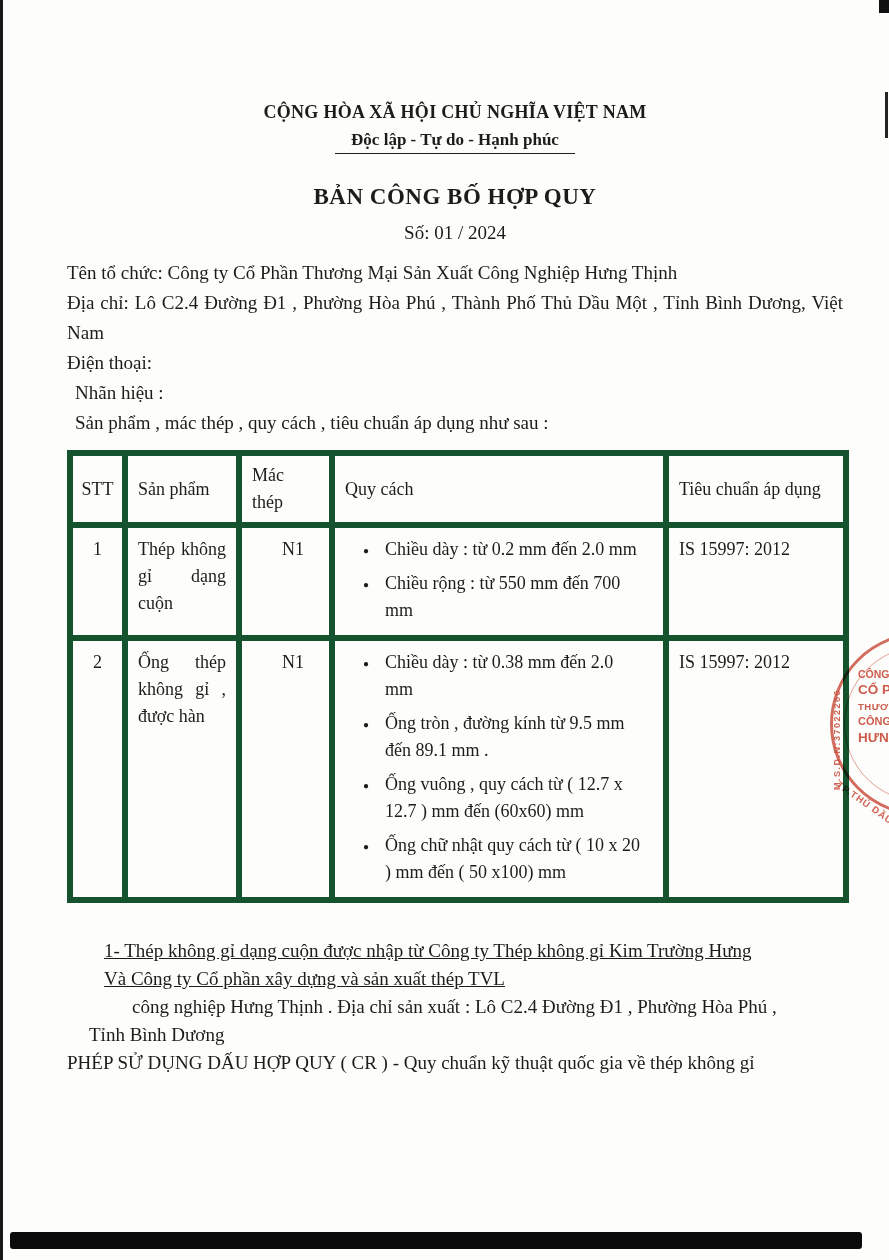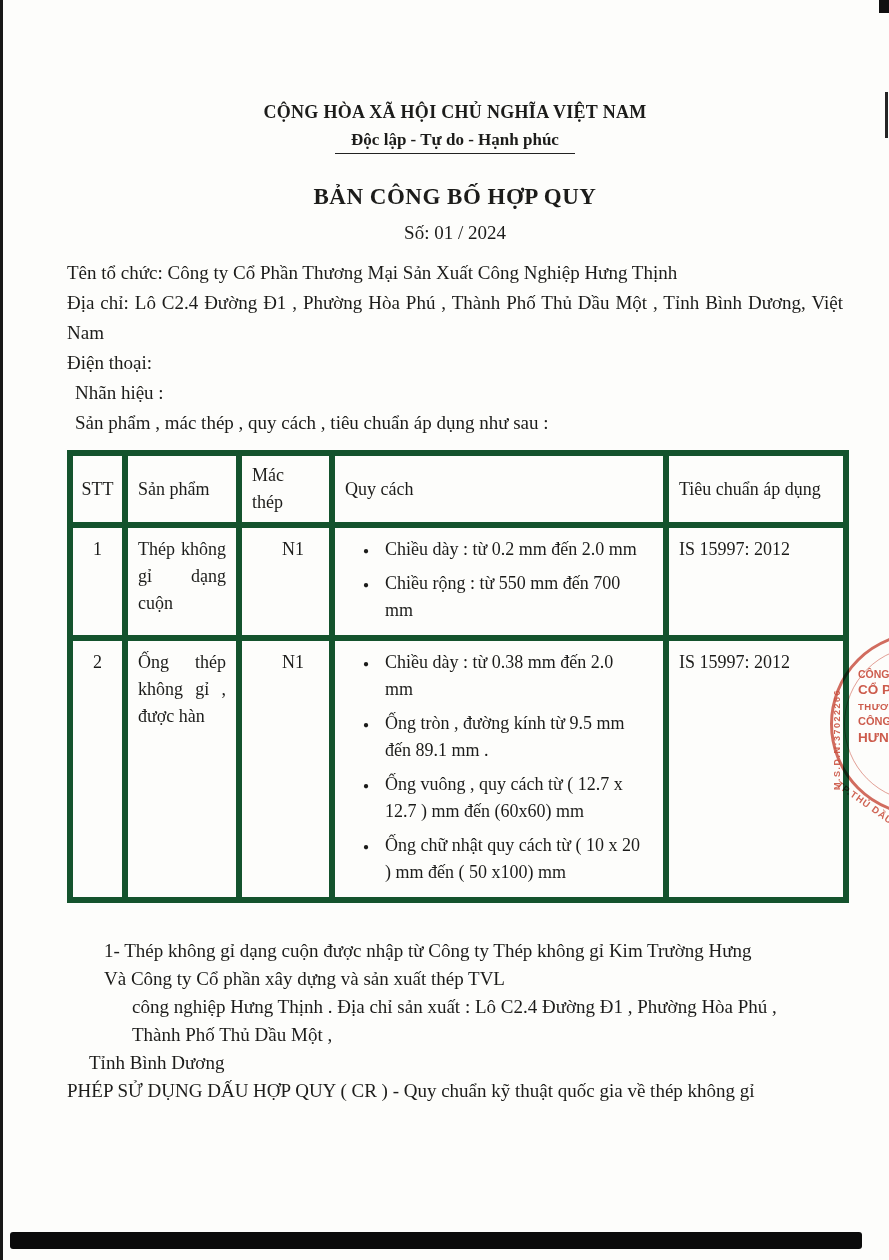--- a/index.html
+++ b/index.html
@@ -38,21 +38,21 @@
   .spec th { font-weight:normal; height:44px; vertical-align:middle; padding:6px 10px; }
   .spec th.c-stt, .spec td.c-stt { text-align:center; padding-left:4px; padding-right:4px; }
   .spec td.c-mac { padding-left:40px; }
   .spec td.c-sp  { text-align:justify;font-family:Liberation Serif, serif; }
   .spec td.c-qc  { padding:8px 18px 4px 10px; }
   .bullet { position:relative; padding-left:40px; margin-bottom:7px; }
   .bullet::before { content:"●"; position:absolute; left:18px; top:1px; font-size:10px; line-height:27px; }
 
   .notes { font-size:19px; line-height:28px; margin-top:34px; }
   .notes p { margin:0; }
-  .pl37 { padding-left:37px; }
+  .pl37 { padding-left:37px;text-decoration:underline; }
   .pl65 { padding-left:65px; }
   .pl22 { padding-left:22px; }
   .mt4  { margin-top:5px; }
   .stretch { text-align:justify; text-align-last:justify; }
 
   
   .stamp { position:absolute; left:830px; top:632px; width:184px; height:184px;
            color:#c6402e; mix-blend-mode:multiply; opacity:.9;
            font-family:"Liberation Sans","DejaVu Sans",sans-serif; }
   .ring { position:absolute; border-radius:50%; }
@@ -135,21 +135,20 @@
         </td>
         <td>IS 15997: 2012</td>
       </tr>
     </tbody>
   </table>
 
   <div class="notes">
     <p class="pl37">1-  Thép không gỉ dạng cuộn được nhập từ Công ty Thép không gỉ Kim Trường Hưng</p>
     <p class="pl37">Và Công ty Cổ phần xây dựng và sản xuất thép TVL</p>
     <p class="pl65">công nghiệp Hưng Thịnh . Địa chỉ sản xuất : Lô C2.4 Đường Đ1 , Phường Hòa Phú ,</p>
-    <p class="pl65">Thành Phố Thủ Dầu Một ,</p>
     <p class="pl22">Tỉnh Bình Dương</p>
     <p>PHÉP SỬ DỤNG DẤU HỢP QUY ( CR ) -  Quy chuẩn kỹ thuật quốc gia về thép không gỉ</p>
   </div>
 
 </div>
 
 <div class="stamp">
   <div class="ring outer"></div>
   <div class="ring inner"></div>
   <div class="arc-left">M.S.D.N:37022266</div>

